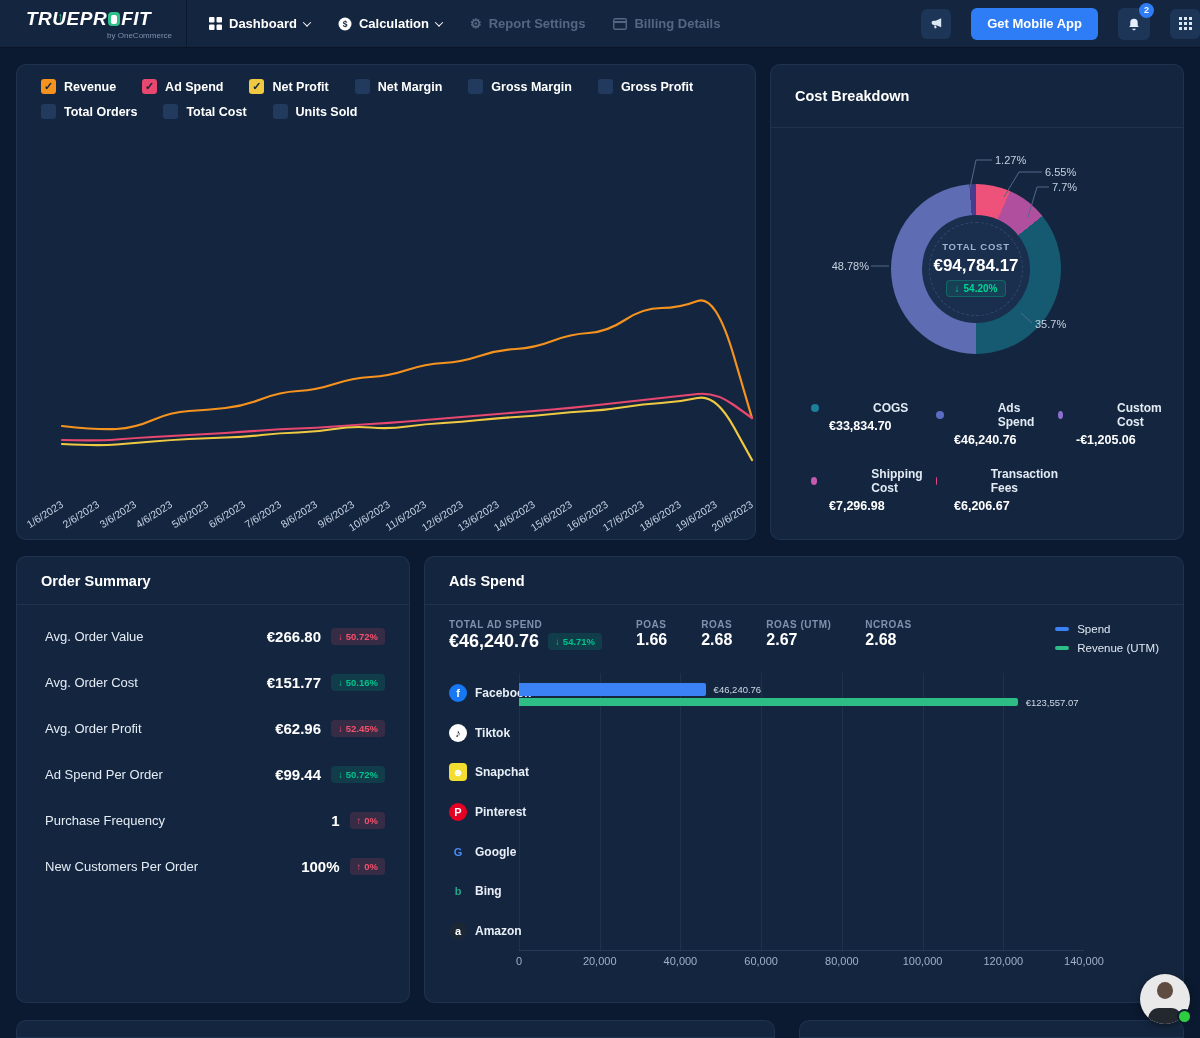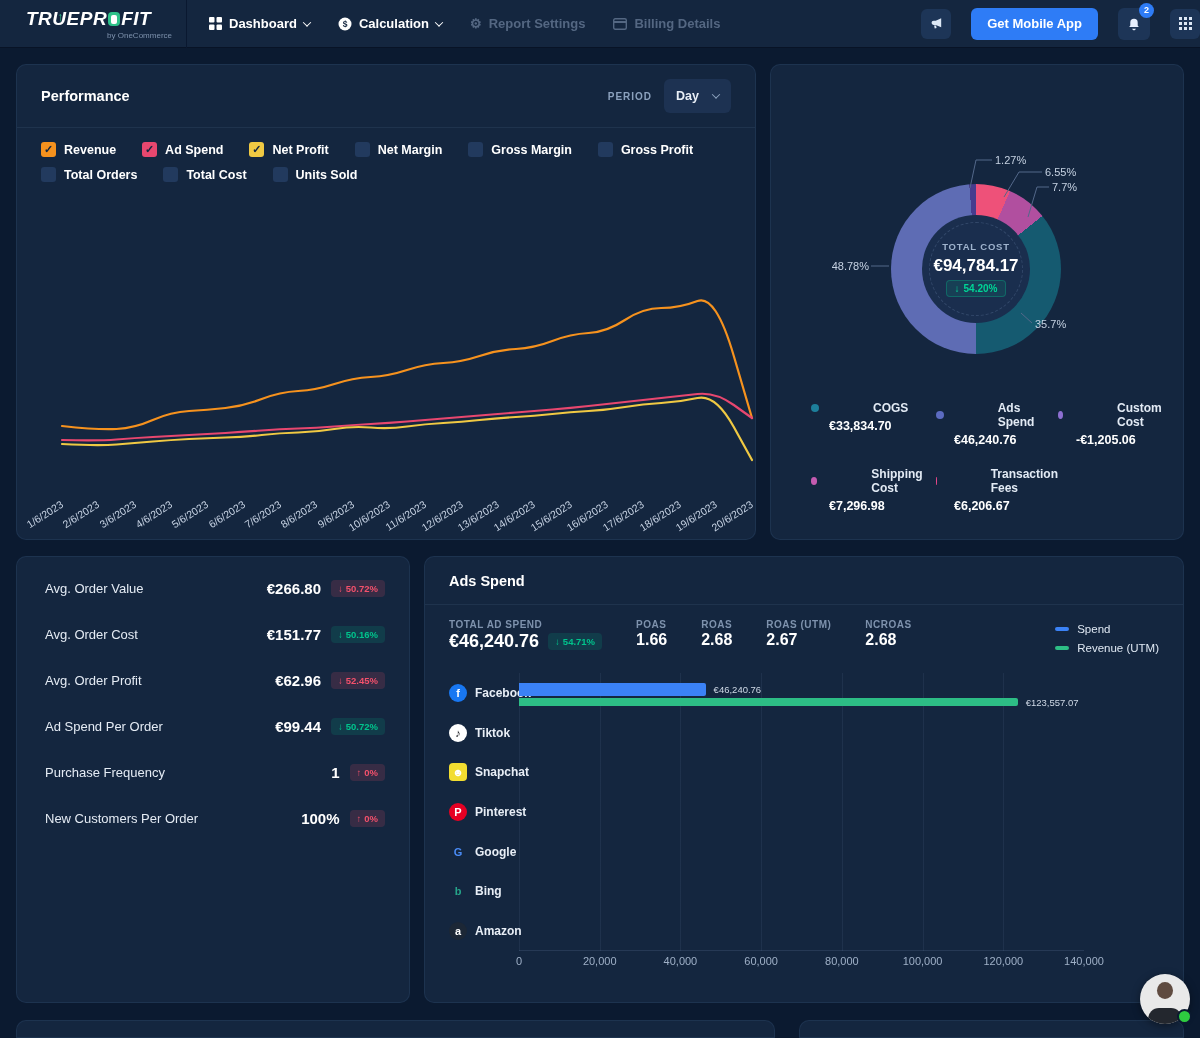--- a/index.html
+++ b/index.html
@@ -200,30 +200,20 @@
             <rect x="10" y="5" width="3" height="3"></rect>
             <rect y="10" width="3" height="3"></rect>
             <rect x="5" y="10" width="3" height="3"></rect>
             <rect x="10" y="10" width="3" height="3"></rect>
           </svg>
       </div>
     </div>
   </div>
 
   <div class="panel" id="panel-performance">
-    <div class="panel-header hdr-tall">
-      <span class="panel-title">Performance</span>
-      <div class="period-wrap">
-        <span class="period-label">PERIOD</span>
-        <div class="period-select">
-          <span>Day</span>
-          <span class="chev"></span>
-        </div>
-      </div>
-    </div>
     <div id="perf-legend">
         <div class="pl-item">
           <span class="pl-check" style="background: rgb(246, 146, 30);">✓</span>
           <span class="pl-label">Revenue</span>
         </div>
         <div class="pl-item">
           <span class="pl-check" style="background: rgb(232, 71, 111);">✓</span>
           <span class="pl-label">Ad Spend</span>
         </div>
         <div class="pl-item">
@@ -318,20 +308,23 @@
         <span class="xlab" style="left: 698.684px;">
           <span>19/6/2023</span>
         </span>
         <span class="xlab" style="left: 735px;">
           <span>20/6/2023</span>
         </span>
       </div>
   </div>
 
   <div class="panel" id="panel-cost">
+    <div class="panel-header hdr-tall">
+      <span class="panel-title">Cost Breakdown</span>
+    </div>
     <div id="donut" style="background: conic-gradient(rgb(238, 81, 121) 0deg, rgb(238, 81, 121) 23.58deg, rgb(177, 79, 159) 23.58deg, rgb(177, 79, 159) 51.3deg, rgb(21, 90, 112) 51.3deg, rgb(21, 90, 112) 179.82deg, rgb(94, 108, 180) 179.82deg, rgb(94, 108, 180) 355.43deg, rgb(71, 60, 142) 355.43deg, rgb(71, 60, 142) 360deg);"></div>
     <div id="donut-hole">
       <span class="ring"></span>
       <span class="tc-label">TOTAL COST</span>
       <span class="tc-value">€94,784.17</span>
       <span class="tc-delta">
         <span>↓</span>
         <span>54.20%</span>
       </span>
     </div>
@@ -380,20 +373,23 @@
           <div class="cl-head">
             <span class="cl-dot" style="background: rgb(232, 72, 139);"></span>
             <span class="cl-name">Transaction Fees</span>
           </div>
           <div class="cl-value">€6,206.67</div>
         </div>
       </div>
   </div>
 
   <div class="panel" id="panel-orders">
+    <div class="panel-header hdr-short">
+      <span class="panel-title">Order Summary</span>
+    </div>
     <div id="order-rows">
         <div class="os-row">
           <span class="os-label">Avg. Order Value</span>
           <div class="os-right">
             <span class="os-value">€266.80</span>
             <span class="badge red">
               <span>↓</span>
               <span>50.72%</span>
             </span>
           </div>

